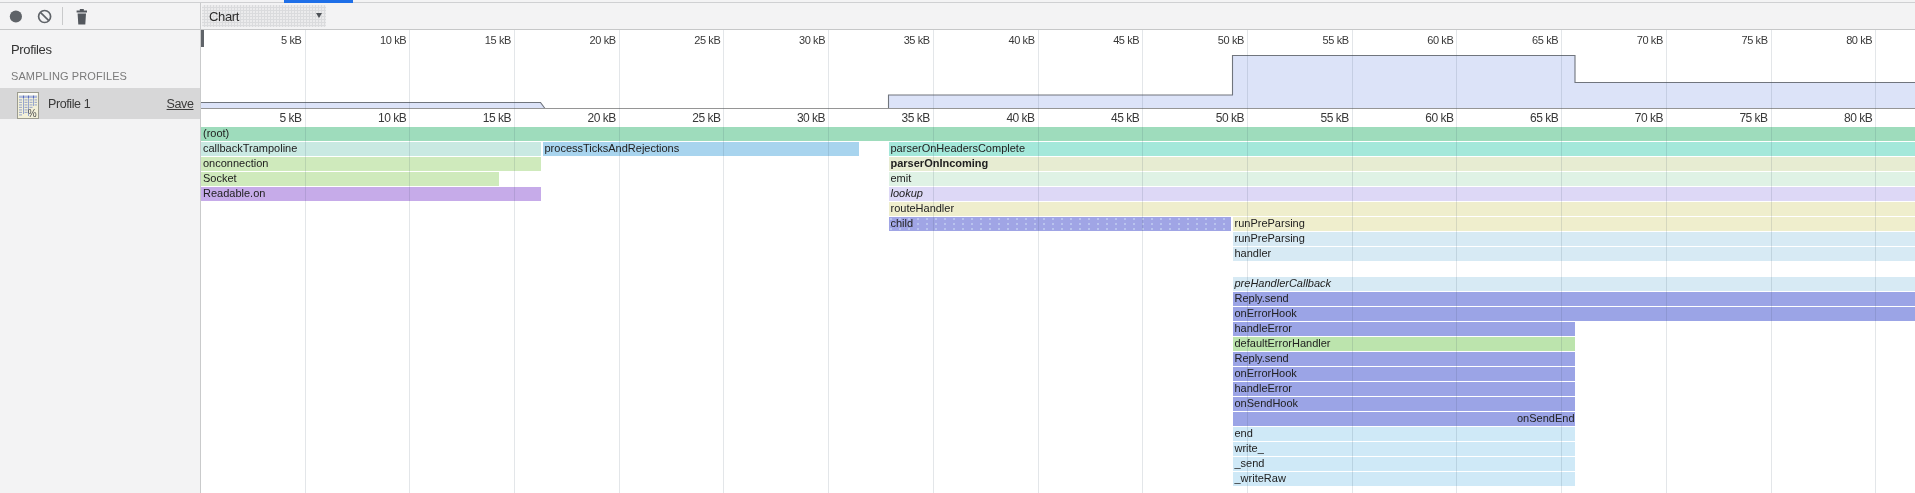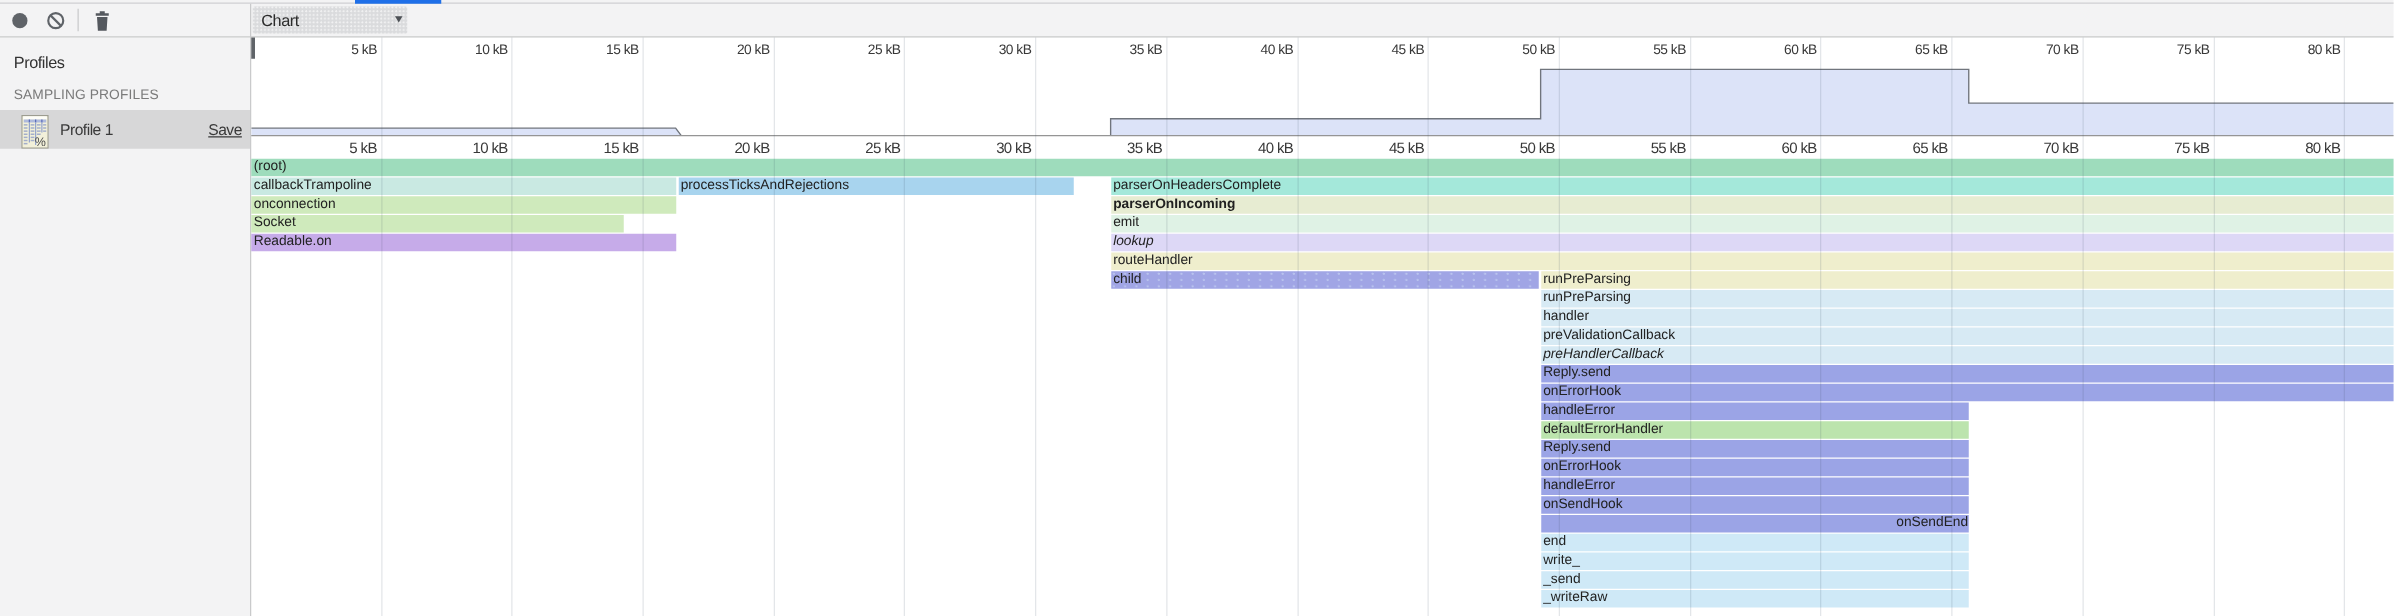--- a/index.html
+++ b/index.html
@@ -132,21 +132,20 @@
 <div class="bar" style="left:888.5px;top:157px;width:1026.5px;background-color:#e7ecd2;font-weight:bold;">parserOnIncoming</div>
 <div class="bar" style="left:201.0px;top:172px;width:298px;background-color:#cfeabc;">Socket</div>
 <div class="bar" style="left:888.5px;top:172px;width:1026.5px;background-color:#dff2e5;">emit</div>
 <div class="bar" style="left:201.0px;top:187px;width:339.5px;background-color:#c6abe9;">Readable.on</div>
 <div class="bar" style="left:888.5px;top:187px;width:1026.5px;background-color:#ddd8f6;font-style:italic;">lookup</div>
 <div class="bar" style="left:888.5px;top:202px;width:1026.5px;background-color:#efeecd;">routeHandler</div>
 <div class="bar" style="left:888.5px;top:217px;width:342.0px;background-color:#a0a5e5;background-image:radial-gradient(circle at 2px 2px, rgba(228,246,252,0.38) 0.7px, transparent 1.05px);background-size:9px 5px;">child</div>
 <div class="bar" style="left:1232.5px;top:217px;width:682.5px;background-color:#efeecd;">runPreParsing</div>
 <div class="bar" style="left:1232.5px;top:232px;width:682.5px;background-color:#d7eaf4;">runPreParsing</div>
 <div class="bar" style="left:1232.5px;top:247px;width:682.5px;background-color:#d7eaf4;">handler</div>
-<div class="bar" style="left:1232.5px;top:262px;width:682.5px;background-color:#d7eaf4;">preValidationCallback</div>
 <div class="bar" style="left:1232.5px;top:277px;width:682.5px;background-color:#d7eaf4;font-style:italic;">preHandlerCallback</div>
 <div class="bar" style="left:1232.5px;top:292px;width:682.5px;background-color:#9ba4e6;">Reply.send</div>
 <div class="bar" style="left:1232.5px;top:307px;width:682.5px;background-color:#9ba4e6;">onErrorHook</div>
 <div class="bar" style="left:1232.5px;top:322px;width:342.0px;background-color:#9ba4e6;">handleError</div>
 <div class="bar" style="left:1232.5px;top:337px;width:342.0px;background-color:#bce4ad;">defaultErrorHandler</div>
 <div class="bar" style="left:1232.5px;top:352px;width:342.0px;background-color:#9ba4e6;">Reply.send</div>
 <div class="bar" style="left:1232.5px;top:367px;width:342.0px;background-color:#9ba4e6;">onErrorHook</div>
 <div class="bar" style="left:1232.5px;top:382px;width:342.0px;background-color:#9ba4e6;">handleError</div>
 <div class="bar" style="left:1232.5px;top:397px;width:342.0px;background-color:#9ba4e6;">onSendHook</div>
 <div class="bar" style="left:1232.5px;top:412px;width:342.0px;background-color:#9ba4e6;text-align:right;">onSendEnd</div>

